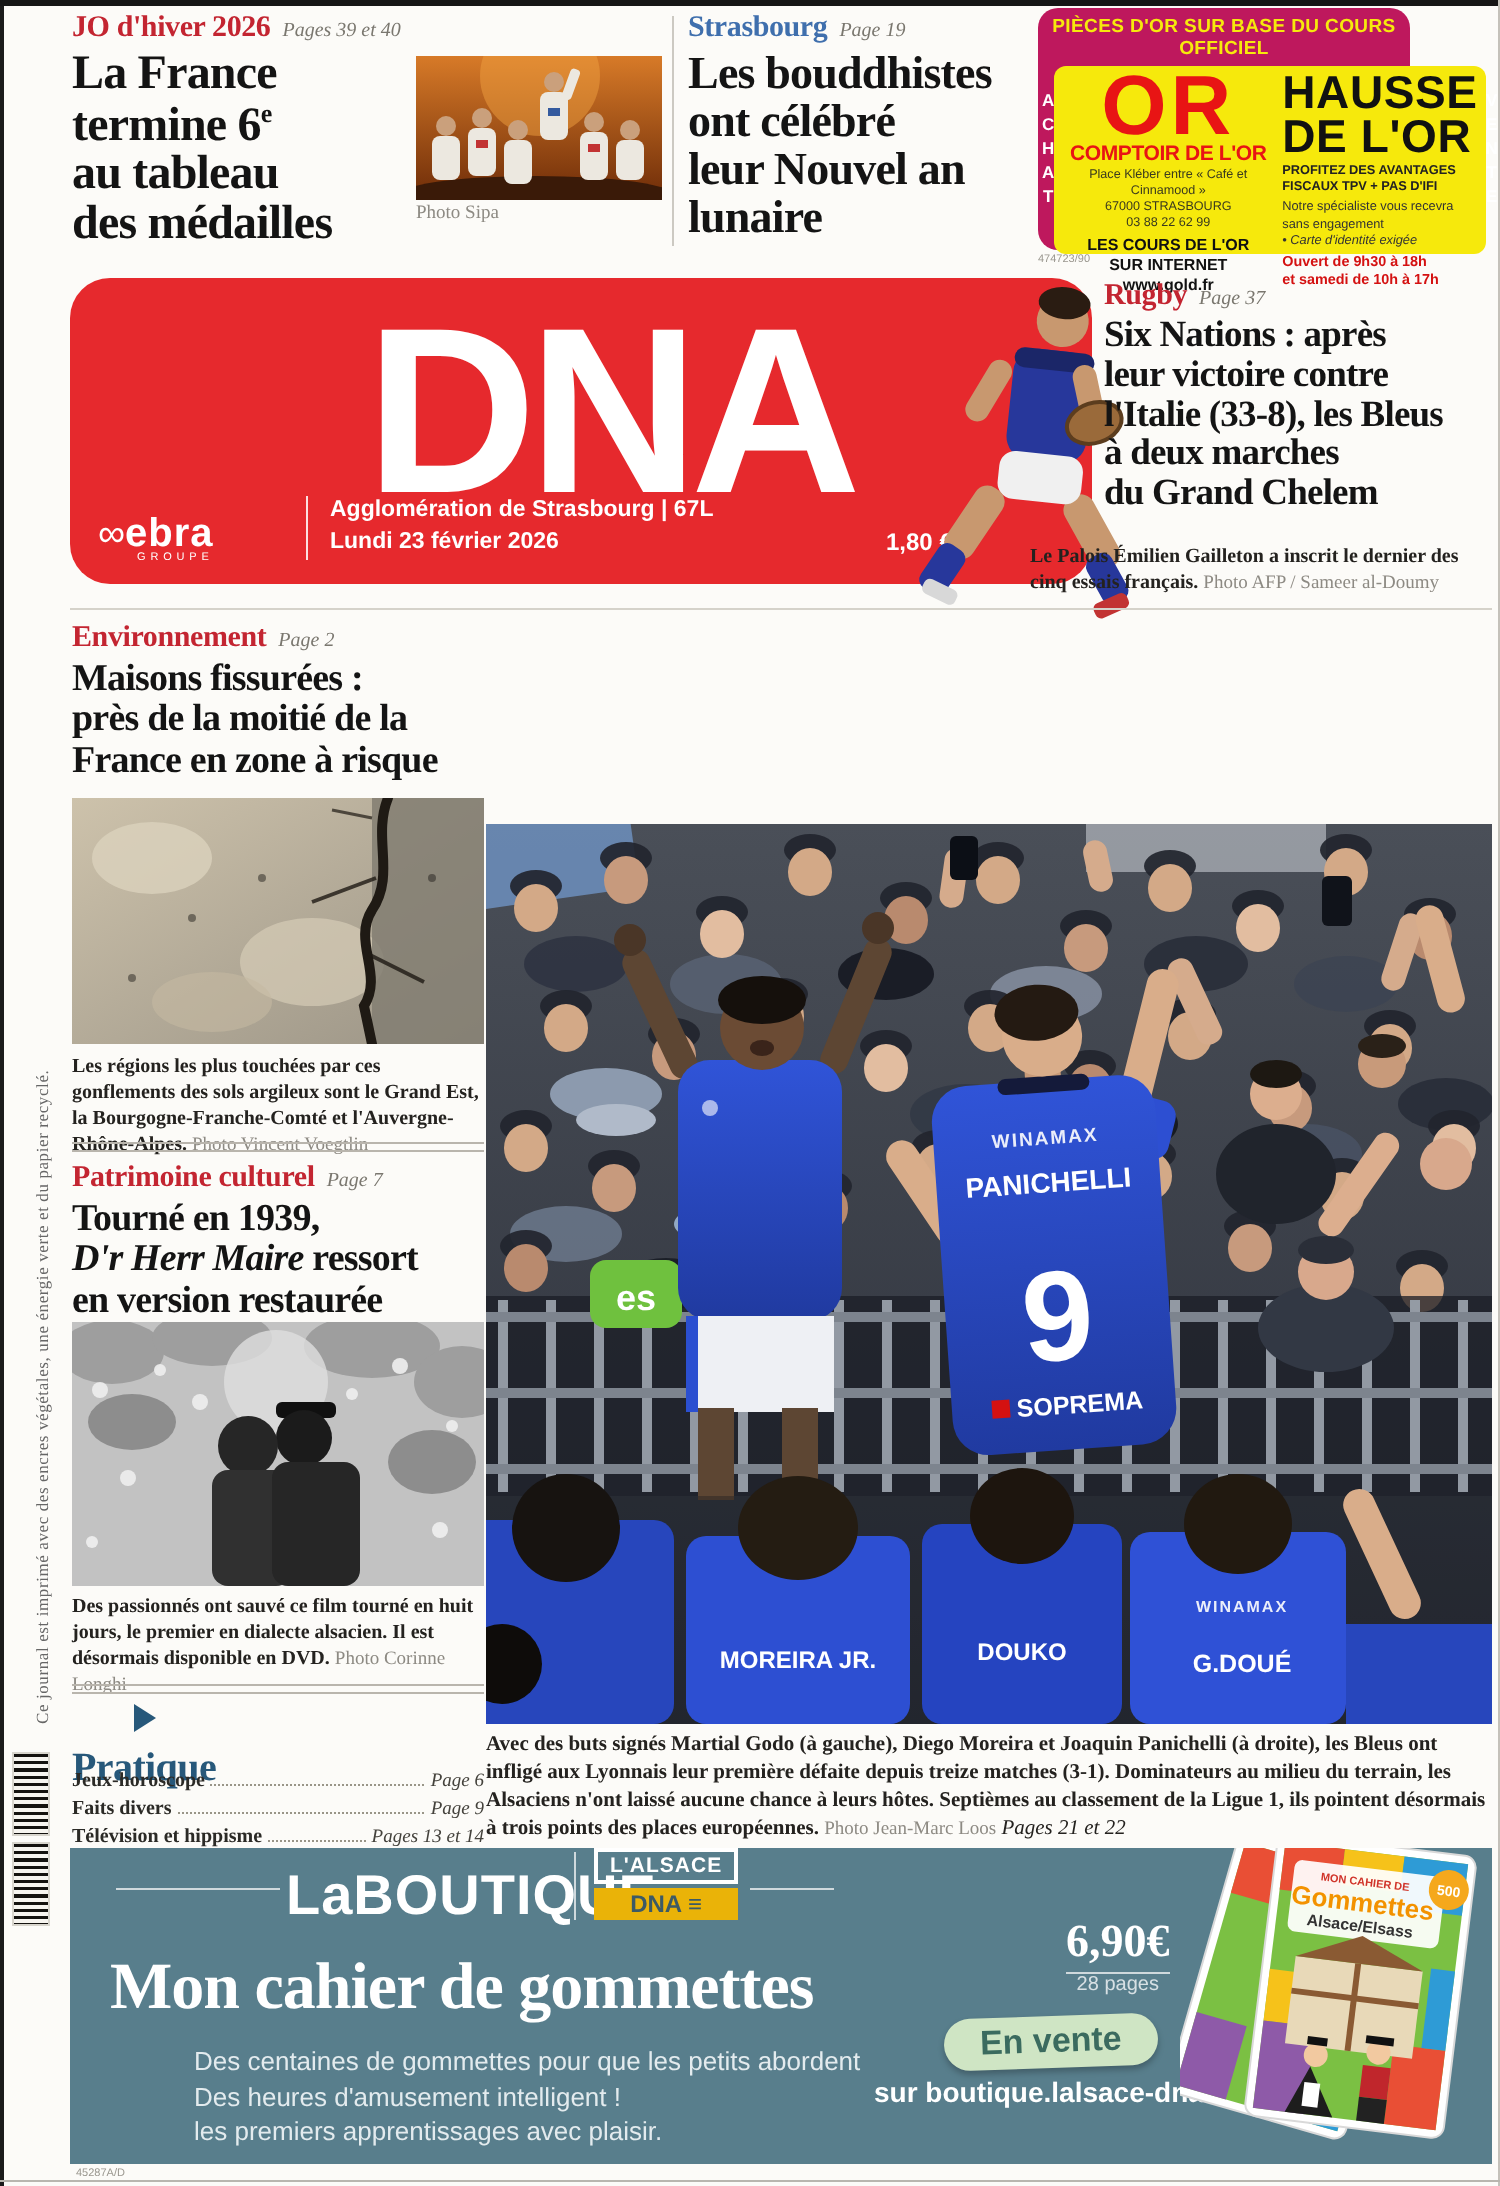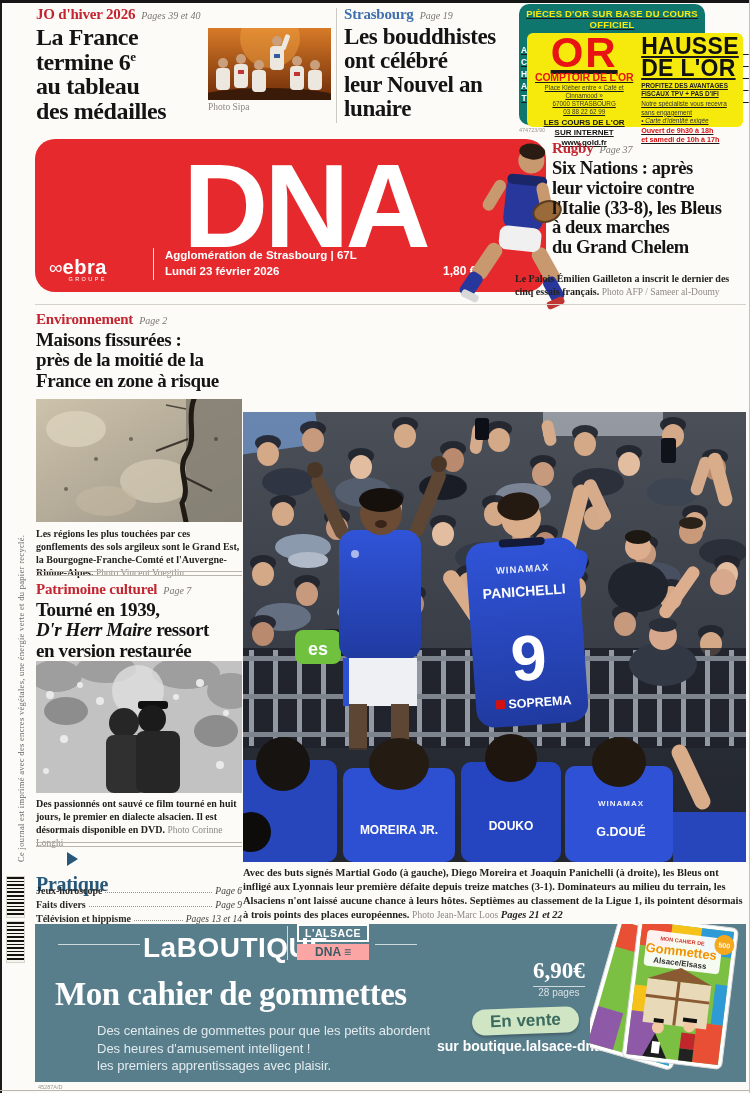--- a/index.html
+++ b/index.html
@@ -19,22 +19,22 @@
   .kicker{font-weight:bold;font-size:15px;letter-spacing:-.2px;}
   .k-red{color:#c32531;} .k-blue{color:#3f6fad;}
   .k-pages{font-style:italic;font-size:10px;color:#7a776f;}
   .hl{font-weight:bold;color:#141414;white-space:nowrap;letter-spacing:-.4px;}
   .caption{font-weight:bold;font-size:10px;line-height:1.3;color:#24221f;}
   .credit{font-weight:normal;font-size:9.5px;color:#8d8a83;}
   .rule2{height:3px;border-top:1px solid #b9b5ad;border-bottom:1px solid #b9b5ad;}
   .vline{width:1px;background:#ccc9c2;}
   .hline{height:1px;background:#d5d2ca;}
   
-  .gold{left:519px;top:4px;width:186px;height:121px;background:#0f766e;border-radius:10px;padding:2px;
-        box-sizing:border-box;font-family:"Liberation Sans",sans-serif;text-decoration:underline;}
+  .gold{left:519px;top:4px;width:186px;height:121px;background:#be185d;border-radius:10px;padding:2px;
+        box-sizing:border-box;font-family:"Liberation Sans",sans-serif;}
   .gold-top{color:#f6e90c;font-size:9.5px;font-weight:bold;text-align:center;letter-spacing:.2px;padding:2px 0 3px;}
   .gold-body{display:flex;height:94px;}
   .gold-side{width:13px;color:#fff;font-size:8.5px;font-weight:bold;line-height:1.4;text-align:center;
              word-break:break-all;padding-top:12px;}
   .gold-mid{flex:1;background:#f6e90c;border-radius:6px;display:flex;padding:3px 4px 2px;gap:4px;}
   .gold-l{width:106px;text-align:center;}
   .gold-or{color:#e81414;font-size:42px;font-weight:bold;line-height:.8;letter-spacing:2px;}
   .gold-name{color:#e81414;font-size:10.5px;font-weight:bold;letter-spacing:-.2px;margin-top:1px;}
   .gold-addr{font-size:6.3px;line-height:1.3;color:#3a3a1e;margin-top:1px;}
   .gold-cours{font-size:8px;font-weight:bold;color:#111;margin-top:2px;line-height:1.25;}
@@ -67,21 +67,21 @@
   .pl-dots{flex:1;border-bottom:1.5px dotted #999588;margin:0 3px 3px;}
   .pl-page{font-style:italic;font-size:9.5px;color:#44423c;}
   
   .main-hl{font-weight:bold;font-size:41px;line-height:.98;letter-spacing:-1.2px;color:#121212;white-space:nowrap;}
   
   .shop{left:35px;top:924px;width:711px;height:158px;background:#587e8c;font-family:"Liberation Sans",sans-serif;overflow:hidden;}
   .shop-line{height:1px;background:#cfd9dd;position:absolute;}
   .shop-brand{color:#fff;font-size:28px;letter-spacing:.5px;font-weight:bold;}
   .shop-vline{width:1px;height:34px;background:#cfd9dd;}
   .logo-alsace{border:2px solid #fff;color:#fff;font-weight:bold;font-size:10.5px;padding:1px 6px;letter-spacing:.5px;}
-  .logo-dna{background:#fca5a5;color:#3c5a66;font-weight:bold;font-size:12px;padding:1px 7px;margin-top:2px;text-align:center;}
+  .logo-dna{background:#eab308;color:#3c5a66;font-weight:bold;font-size:12px;padding:1px 7px;margin-top:2px;text-align:center;}
   .shop-title{font-family:"Liberation Serif",serif;font-weight:bold;font-size:33px;color:#fff;letter-spacing:-.5px;}
   .shop-body{font-size:13px;line-height:1.35;color:#e3ebee;}
   .shop-price{font-family:"Liberation Serif",serif;font-weight:bold;font-size:23px;color:#fff;
               border-bottom:1px solid #cfd9dd;padding-bottom:2px;display:inline-block;}
   .shop-pages{font-size:10px;color:#d7e0e4;text-align:center;}
   .pill{background:#cfe5c4;color:#3b6b5f;font-weight:bold;font-size:17px;border-radius:14px;
         padding:3px 18px;display:inline-block;transform:rotate(-2deg);box-shadow:0 2px 3px rgba(0,0,0,.25);}
   .shop-url{color:#fff;font-weight:bold;font-size:14px;}
 </style>
 </head>
@@ -568,21 +568,21 @@
       <text x="378" y="424" text-anchor="middle" font-family="Liberation Sans,sans-serif" font-weight="bold" font-size="12.5" fill="#fff">G.DOUÉ</text>
       <rect x="440" y="330" width="16" height="70" rx="8" fill="#d9ad8a" transform="rotate(-25 448 365)"></rect>
       <rect x="430" y="400" width="73" height="50" fill="#2746bc"></rect>
       <circle cx="8" cy="420" r="20" fill="#0e0c0a"></circle>
     </g>
   </svg>
 
   <div class="abs caption" style="left:243px;top:866px;width:503px;font-size:10.5px;line-height:1.32;">
     <span>Avec des buts signés Martial Godo (à gauche), Diego Moreira et Joaquin Panichelli (à droite), les Bleus ont infligé aux Lyonnais leur première défaite depuis treize matches (3-1). Dominateurs au milieu du terrain, les Alsaciens n'ont laissé aucune chance à leurs hôtes. Septièmes au classement de la Ligue 1, ils pointent désormais à trois points des places européennes.</span>
     <span class="credit">Photo Jean-Marc Loos</span>
-    <span style="font-style:italic;font-weight:bold;">Pages 21 et 22</span>
+    <span style="font-style:italic;font-weight:normal;">Pages 21 et 22</span>
   </div>
 
   <div class="abs shop">
     <div class="shop-line" style="left:23px;top:20px;width:82px;"></div>
     <div class="abs shop-brand" style="left:108px;top:8px;">LaBOUTIQUE</div>
     <div class="abs shop-vline" style="left:252px;top:2px;"></div>
     <div class="abs" style="left:262px;top:0px;text-align:center;">
       <div class="logo-alsace">L'ALSACE</div>
       <div class="logo-dna"><span>DNA</span> <span>≡</span></div>
     </div>

